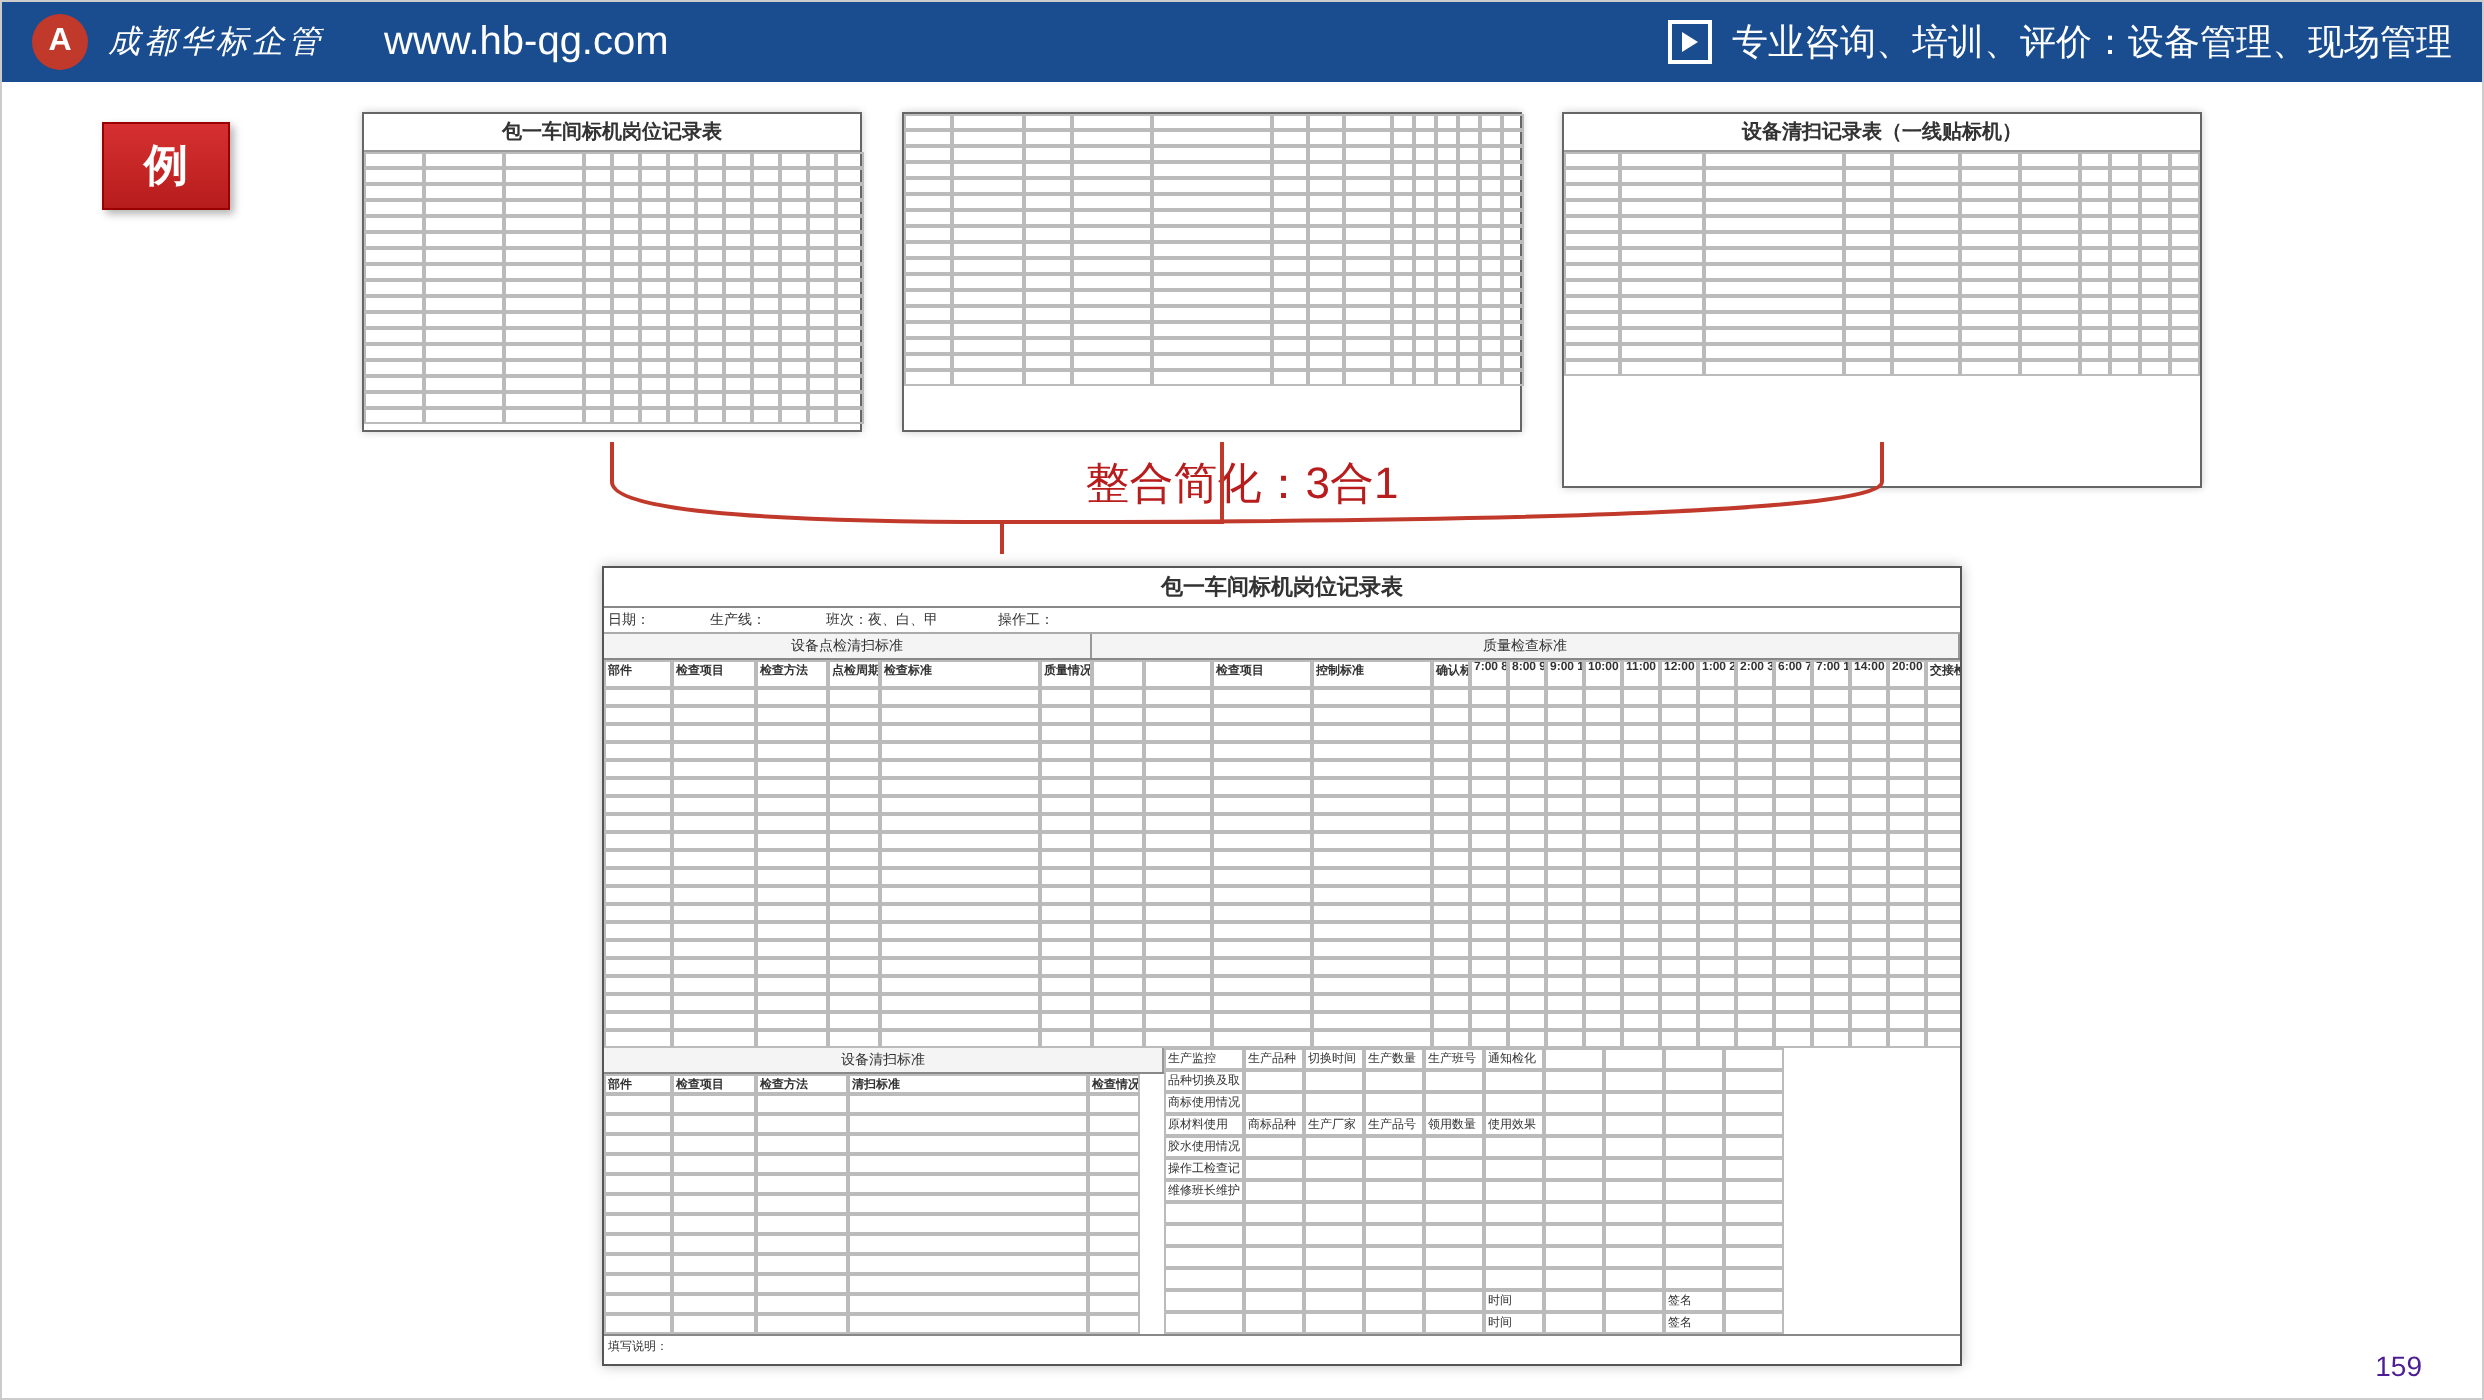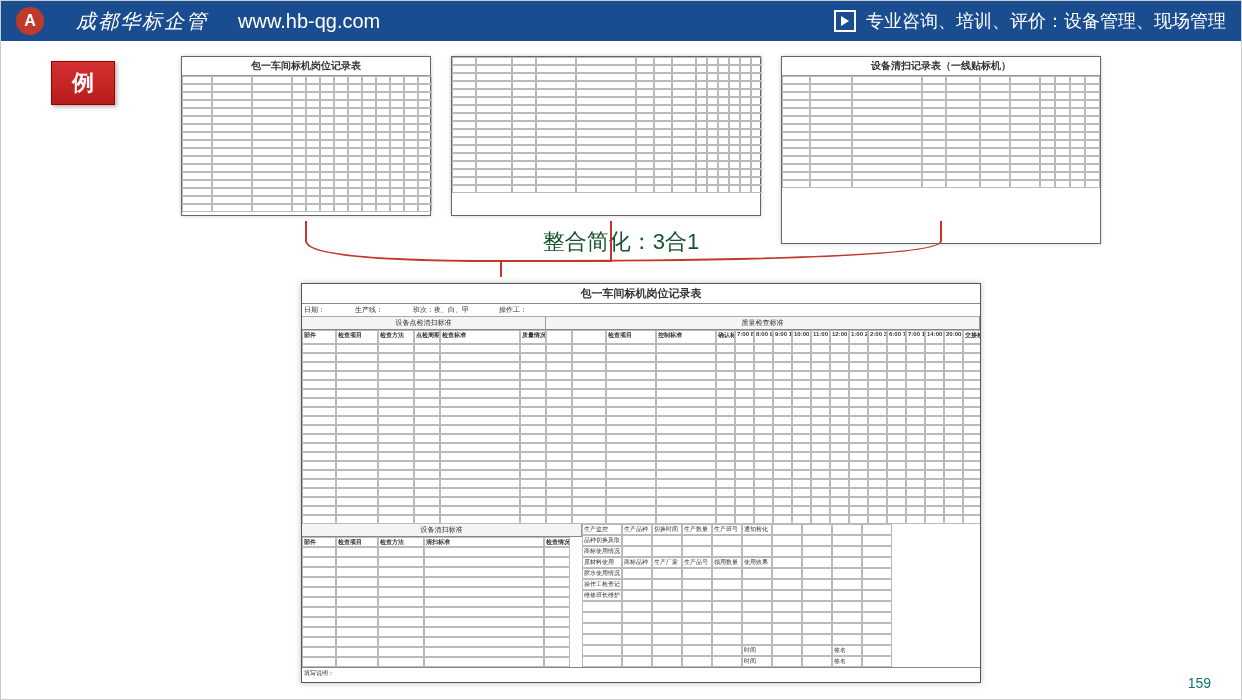--- a/index.html
+++ b/index.html
@@ -20,21 +20,21 @@
   }
   .logo-circle {
     width: 28px; height: 28px;
     background: #c0392b;
     border-radius: 50%;
     display: flex; align-items: center; justify-content: center;
     margin-right: 10px;
     color: #fff; font-weight: bold;
     font-size: 16px;
   }
-  .company-name { font-size: 20px; font-style: italic; margin-right: 30px; letter-spacing: 2px; margin-left: 22px;}
+  .company-name { font-size: 16px; font-style: italic; margin-right: 30px; letter-spacing: 2px;}
   .url { font-size: 20px; color: #fff; }
   .right-info { margin-left: auto; display: flex; align-items: center; font-size: 18px; padding-left: 36px; }
   .play-icon {
     display: inline-flex; width: 22px; height: 22px;
     border: 2px solid #fff; align-items: center; justify-content: center;
     margin-right: 10px;
   }
   .play-triangle { width:0;height:0;border-left:8px solid #fff;border-top:5px solid transparent;border-bottom:5px solid transparent;}
   .example-badge {
     position: absolute; top: 60px; left: 50px;
@@ -59,21 +59,21 @@
   .mini-grid { display: grid; }
   .mini-grid div { border: 0.5px solid #bbb; height: 8px; overflow:hidden; white-space:nowrap; padding:0 1px;}
   .mt1 { width: 250px; height: 160px; }
   .mt2 { width: 310px; height: 160px; }
   .mt3 { width: 320px; height: 188px; }
   .mt1 .mini-grid { grid-template-columns: 30px 40px 40px repeat(10,14px); }
   .mt2 .mini-grid { grid-template-columns: 24px 36px 24px 40px 60px 18px 18px 24px repeat(6,11px); }
   .mt3 .mini-grid { grid-template-columns: 28px 42px 70px 24px 34px 30px 30px repeat(4,15px); }
   .merge-label {
     position: absolute; top: 226px; left: 0; width: 100%;
-    text-align: center; font-size: 22px; color: #14532d;
+    text-align: center; font-size: 22px; color: #b91c1c;
   }
   .connectors {
     position: absolute; top: 220px; left: 180px; width: 840px; height: 60px;
     pointer-events: none;
   }
   .big-table {
     position: absolute; top: 282px; left: 300px;
     width: 680px; height: 400px;
     border: 1px solid #555;
     background: #fff;
@@ -87,21 +87,21 @@
   .big-header-row > div { border-right:1px solid #999; padding:1px 2px; text-align:center;}
   .big-grid { display: grid; grid-template-columns: 34px 42px 36px 26px 80px 26px 26px 34px 50px 60px repeat(14,19px); }
   .big-grid div { border:0.5px solid #bbb; height:9px; overflow:hidden; white-space:nowrap; padding:0 1px;}
   .big-lower { display:flex; }
   .big-lower-left { flex:0 0 280px; }
   .big-lower-right { flex:1; }
   .bl-grid { display:grid; grid-template-columns: 34px 42px 46px 120px 26px; }
   .bl-grid div { border:0.5px solid #bbb; height:10px; overflow:hidden; white-space:nowrap; padding:0 1px; font-size:6px;}
   .br-grid { display:grid; grid-template-columns: 40px 30px 30px 30px 30px 30px 30px 30px 30px 30px; }
   .br-grid div { border:0.5px solid #bbb; height:11px; overflow:hidden; padding:0 1px; font-size:6px;}
-  .page-num { position:absolute; bottom:8px; right:30px; color:#0f766e; font-size:14px;}
+  .page-num { position:absolute; bottom:8px; right:30px; color:#4c1d95; font-size:14px;}
 </style>
 </head>
 <body>
 
 <div class="header">
   <div class="logo-circle">A</div>
   <div class="company-name">成都华标企管</div>
   <div class="url">www.hb-qg.com</div>
   <div class="right-info">
     <span class="play-icon">

